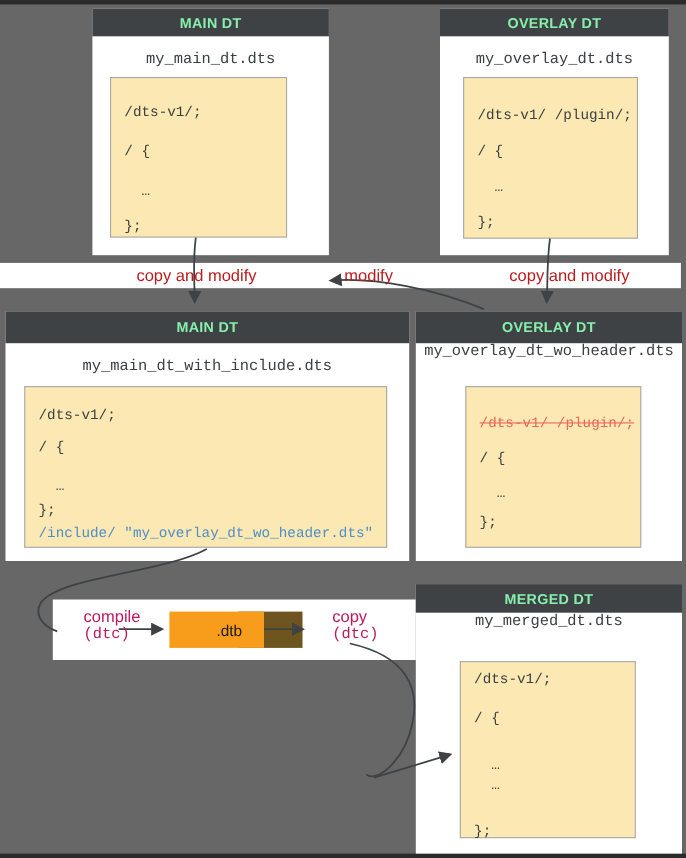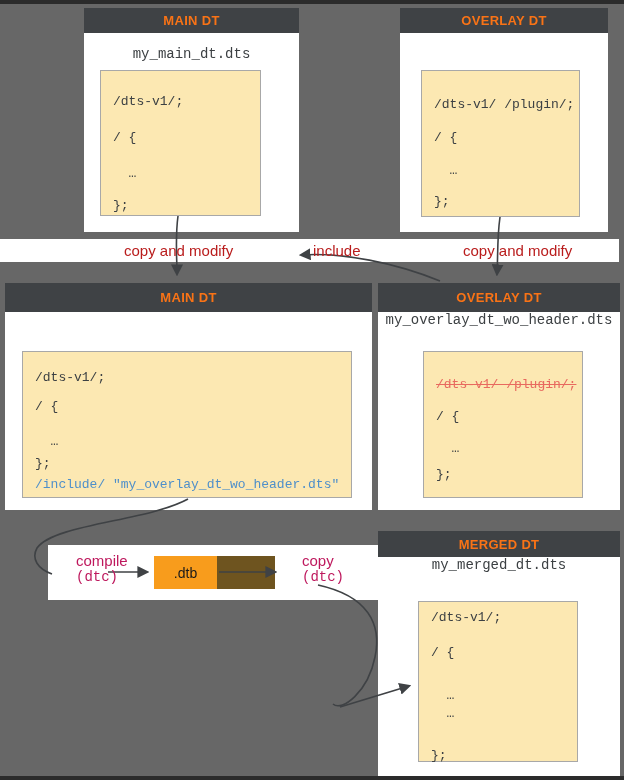--- a/index.html
+++ b/index.html
@@ -4,21 +4,21 @@
 <style>
   html,body{margin:0;padding:0;}
   #canvas{
     position:relative; width:624px; height:780px;
     background:#676767; overflow:hidden;
     font-family:"Liberation Sans", sans-serif;
   }
   .strip{position:absolute; left:0; width:624px; height:4px; background:#2b2b2b;}
   .panel{position:absolute; background:#ffffff;}
   .panel-header{
-    background:#3f4245; color:#f97316; font-weight:bold; font-size:13px;
+    background:#3f4245; color:#86efac; font-weight:bold; font-size:13px;
     letter-spacing:.3px; display:flex; align-items:center; justify-content:center;
   }
   .filename{
     text-align:center; color:#3c4043; font-size:14px;
     font-family:"Liberation Mono", monospace; white-space:pre;
   }
   .codebox{
     position:absolute; background:#fce8b2; border:1px solid #a8a8a8; box-sizing:border-box;
   }
   .cl{
@@ -32,21 +32,21 @@
     position:absolute; color:#b91c1c; font-size:15px; line-height:23px;
     white-space:nowrap; z-index:3;
   }
   .toollabel{
     position:absolute; color:#be185d; font-size:15px; line-height:17px; z-index:3;margin-left:20px;
   }
   .toollabel .mono{font-family:"Liberation Mono", monospace; font-size:14px;}
   .dtbbox{
     position:absolute; background:#f89c1c; width:63px; height:33px; z-index:3;
     display:flex; align-items:center; justify-content:center;
-    color:#1a1a1a; font-size:14px;
+    color:#1a1a1a; font-size:14px;padding-left:23px;
   }
   .dtbshadow{position:absolute; background:#6e541f; width:58px; height:33px; z-index:1;}
   #arrows{position:absolute; left:0; top:0; z-index:2; pointer-events:none;}
 </style>
 </head>
 <body>
 
 <div id="canvas">
 
   <div class="strip" style="top:0;"></div>
@@ -58,36 +58,38 @@
     <div class="codebox" style="left:16px; top:62px; width:161px; height:146px;">
       <div class="cl" style="margin-top:23px;">/dts-v1/;</div>
       <div class="cl" style="margin-top:20px;">/ {</div>
       <div class="cl" style="margin-top:20px;">  …</div>
       <div class="cl" style="margin-top:16px;">};</div>
     </div>
   </div>
 
   <div class="panel" style="left:400px; top:8px; width:208px; height:224px;">
     <div class="panel-header" style="height:25px;">OVERLAY DT</div>
+    <div class="filename" style="margin-top:13px;">my_overlay_dt.dts</div>
     <div class="codebox" style="left:21px; top:62px; width:159px; height:147px;">
       <div class="cl" style="margin-top:26px;">/dts-v1/ /plugin/;</div>
       <div class="cl" style="margin-top:17px;">/ {</div>
       <div class="cl" style="margin-top:17px;">  …</div>
       <div class="cl" style="margin-top:15px;">};</div>
     </div>
   </div>
 
   <div class="band" style="left:0; top:239px; width:619px; height:23px;">
     <span class="flowlabel" style="left:124px;">copy and modify</span>
-    <span class="flowlabel" style="left:313px;">include</span>
+    <span class="flowlabel" style="left:313px;">modify</span>
     <span class="flowlabel" style="left:463px;">copy and modify</span>
   </div>
 
   <div class="panel" style="left:5px; top:283px; width:367px; height:227px;">
     <div class="panel-header" style="height:29px;">MAIN DT</div>
+    <div class="filename" style="margin-top:13px;">my_main_dt_with_include.dts</div>
     <div class="codebox" style="left:17px; top:68px; width:330px; height:147px;">
       <div class="cl" style="margin-top:18px;">/dts-v1/;</div>
       <div class="cl" style="margin-top:13px;">/ {</div>
       <div class="cl" style="margin-top:19px;">  …</div>
       <div class="cl" style="margin-top:6px;">};</div>
       <div class="cl blue" style="margin-top:5px;">/include/ "my_overlay_dt_wo_header.dts"</div>
     </div>
   </div>
 
   <div class="panel" style="left:378px; top:283px; width:242px; height:227px;">

